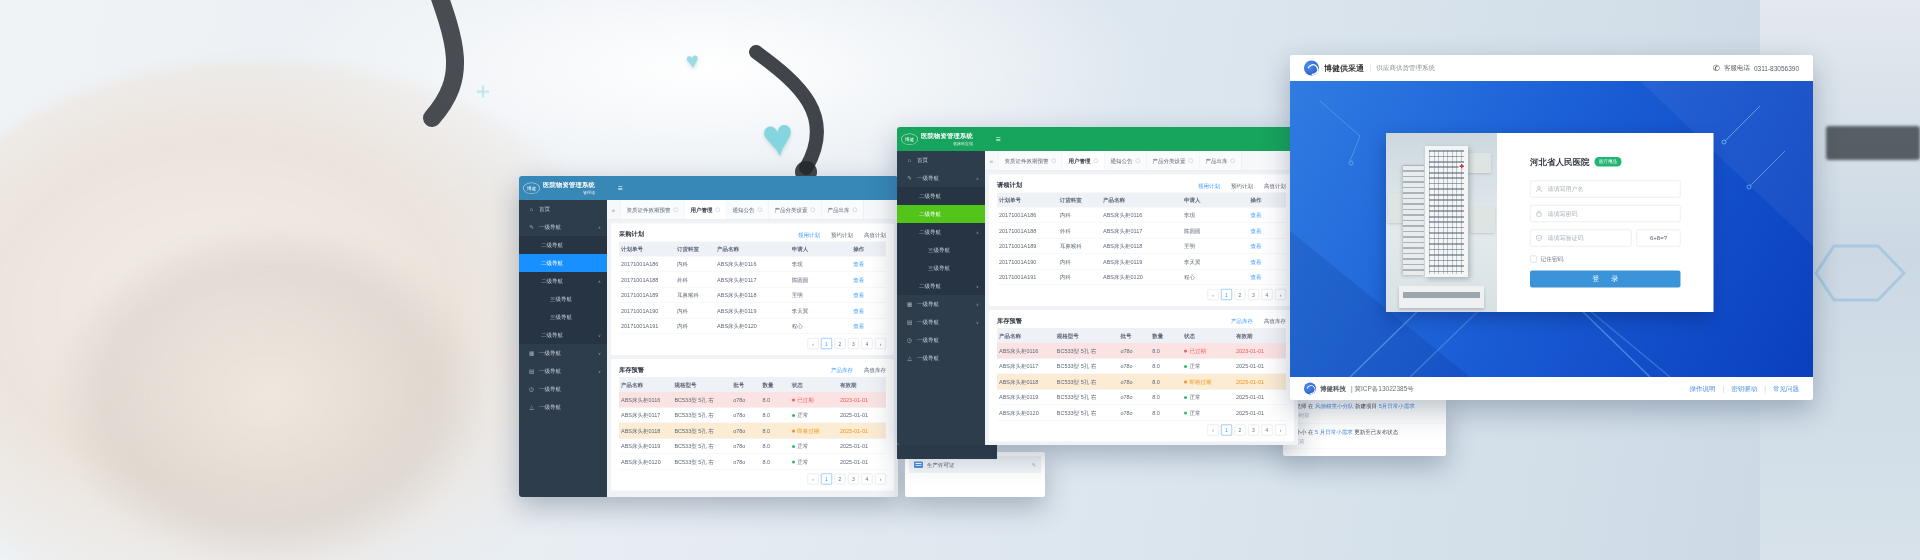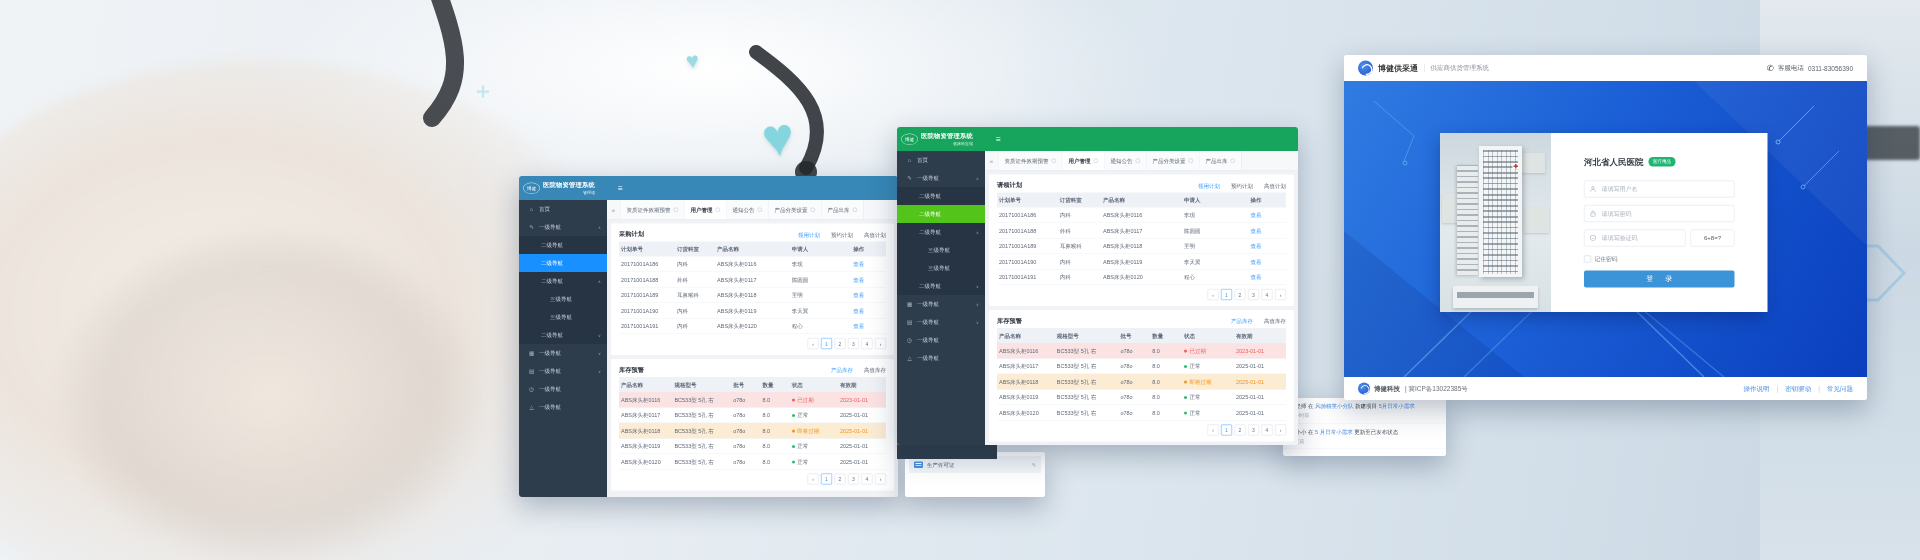--- a/index.html
+++ b/index.html
@@ -630,21 +630,21 @@
     <div class="feed-time">5 小时前</div>
   </div>
   <div class="feed-item">
     <div class="feed-line"><span class="">付小小</span><span class=""> 在 </span><span class="flink">5 月日常小需求</span><span class=""> 更新至已发布状态</span></div>
     <div class="feed-time">3 天前</div>
   </div>
         </div>
     </div>
   </section>
 
-  <section class="win" style="left:1344px;top:55px;width:523px;height:345px;z-index:5;">
+  <section class="win" style="left:1290px;top:55px;width:523px;height:345px;z-index:5;">
     <div class="half" style="width:1046px;height:690px;">
       <div class="lg">
         <div class="lg-top">
           <span class="lg-logo"></span>
           <span class="lg-brand">博健供采通</span>
           <span class="lg-divider"></span>
           <span class="lg-product">供应商供货管理系统</span>
           <span class="lg-phone">
             <span class="picon">✆</span>
             <span>客服电话</span>

